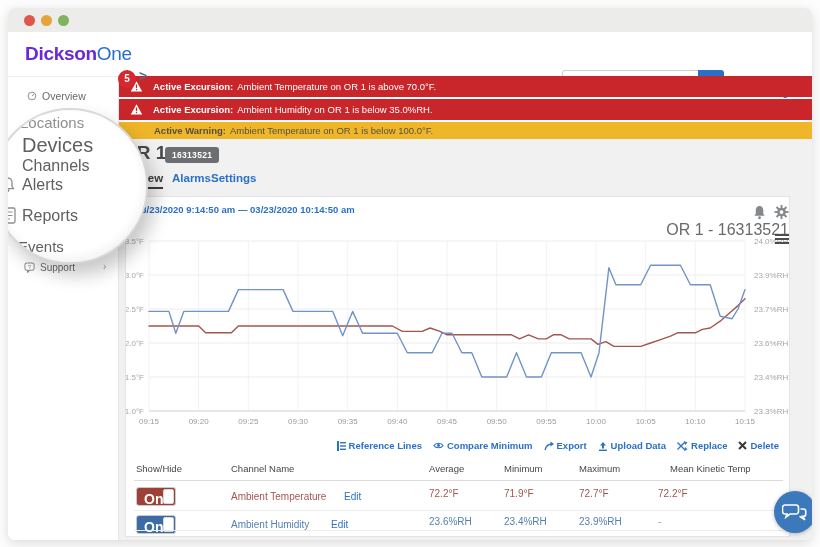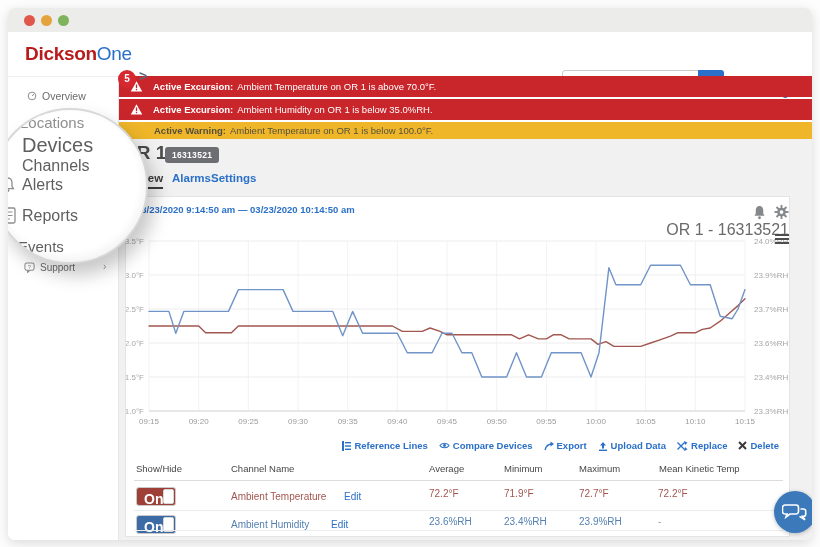--- a/index.html
+++ b/index.html
@@ -2,21 +2,21 @@
 <html><head>
 <meta charset="utf-8">
 <style>
   html,body{margin:0;padding:0;background:#fdfdfd;font-family:"Liberation Sans",sans-serif;}
   #stage{position:relative;width:820px;height:547px;overflow:hidden;background:#fdfdfd;}
   #window{position:absolute;left:8px;top:8px;width:804px;height:532px;background:#fff;border-radius:7px;box-shadow:0 3px 12px rgba(0,0,0,.14);overflow:hidden;}
   #topbar{position:absolute;left:0;top:0;width:100%;height:24px;background:#ececea;}
   .dot{position:absolute;top:7px;width:11px;height:11px;border-radius:50%;}
   #header{position:absolute;left:0;top:24px;width:100%;height:44px;background:#fff;border-bottom:1px solid #eee;}
   .logo{position:absolute;left:17px;top:11px;font-size:19px;font-weight:bold;letter-spacing:-0.3px;}
-  .logo .p1{color:#b91c1c;}
+  .logo .p1{color:#6d28d9;}
   .logo .p2{color:#2a70c8;font-weight:normal;margin-top:28px;}
   .search-input{position:absolute;left:554px;top:38px;width:126px;height:22px;border:1px solid #ccc;border-radius:3px 0 0 3px;font-size:10px;padding:0 8px;color:#555;font-family:"Liberation Sans",sans-serif;}
   .search-input::placeholder{color:#9a9a9a;}
   .search-btn{position:absolute;left:690px;top:38px;width:26px;height:24px;background:#2a70c8;border:none;border-radius:0 3px 3px 0;cursor:pointer;}
   .hlink{position:absolute;top:44px;font-size:9.5px;color:#2a70c8;font-weight:bold;cursor:pointer;}
   #sidebar{position:absolute;left:0;top:68px;width:110px;height:464px;background:#fff;border-right:1px solid #e7e7e7;border-top:1px solid #eee;}
   .side-item{position:absolute;font-size:10.5px;color:#6b6b6b;cursor:pointer;}
   #contentbg{position:absolute;left:110px;top:131px;width:694px;height:401px;background:#f1f1f2;}
   .banner{position:absolute;left:110px;width:694px;display:flex;align-items:center;box-sizing:border-box;padding-left:12px;}
   .banner.red{background:#c9262c;color:#fff;}
@@ -204,21 +204,21 @@
               <rect x="4" y="4.3" width="6" height="1.4" fill="#2a70c8"></rect>
               <rect x="4" y="7.6" width="6" height="1.4" fill="#2a70c8"></rect>
             </svg>
           <span>Reference Lines</span>
         </span>
         <span class="action">
           <svg width="11" height="9" viewBox="0 0 12 9">
               <path d="M1 4.5 C3 1.2 9 1.2 11 4.5 C9 7.8 3 7.8 1 4.5 Z" fill="none" stroke="#2a70c8" stroke-width="1.2"></path>
               <circle cx="6" cy="4.5" r="1.6" fill="#2a70c8"></circle>
             </svg>
-          <span>Compare Devices</span>
+          <span>Compare Minimum</span>
         </span>
         <span class="action">
           <svg width="10" height="10" viewBox="0 0 10 10">
               <path d="M1 9 C2 5 5 3 8 3" fill="none" stroke="#2a70c8" stroke-width="1.3"></path>
               <path d="M6.5 0.5 L10 3 L6.5 5.5 Z" fill="#2a70c8"></path>
             </svg>
           <span>Export</span>
         </span>
         <span class="action">
           <svg width="10" height="10" viewBox="0 0 10 10">
@@ -241,21 +241,21 @@
             </svg>
           <span>Delete</span>
         </span>
       </div>
 
       <div class="thead" style="left:10px;">Show/Hide</div>
       <div class="thead" style="left:105px;">Channel Name</div>
       <div class="thead" style="left:303px;">Average</div>
       <div class="thead" style="left:378px;">Minimum</div>
       <div class="thead" style="left:453px;">Maximum</div>
-      <div class="thead" style="left:533px;">Mean Kinetic Temp</div>
+      <div class="thead" style="left:544px;">Mean Kinetic Temp</div>
       <div class="hline" style="top:283px;"></div>
 
       <div>
         <div class="toggle" style="left:10px;top:290px;background:#9e4038;">
           <span class="on">On</span>
             <span class="knob"></span>
         </div>
         <span class="cell" style="left:105px;top:294px;color:#a2564f;">Ambient Temperature</span>
         <span class="cell edit-link" style="left:218px;top:294px;">Edit</span>
         <span class="cell" style="left:303px;top:291px;color:#a2564f;">72.2°F</span>

